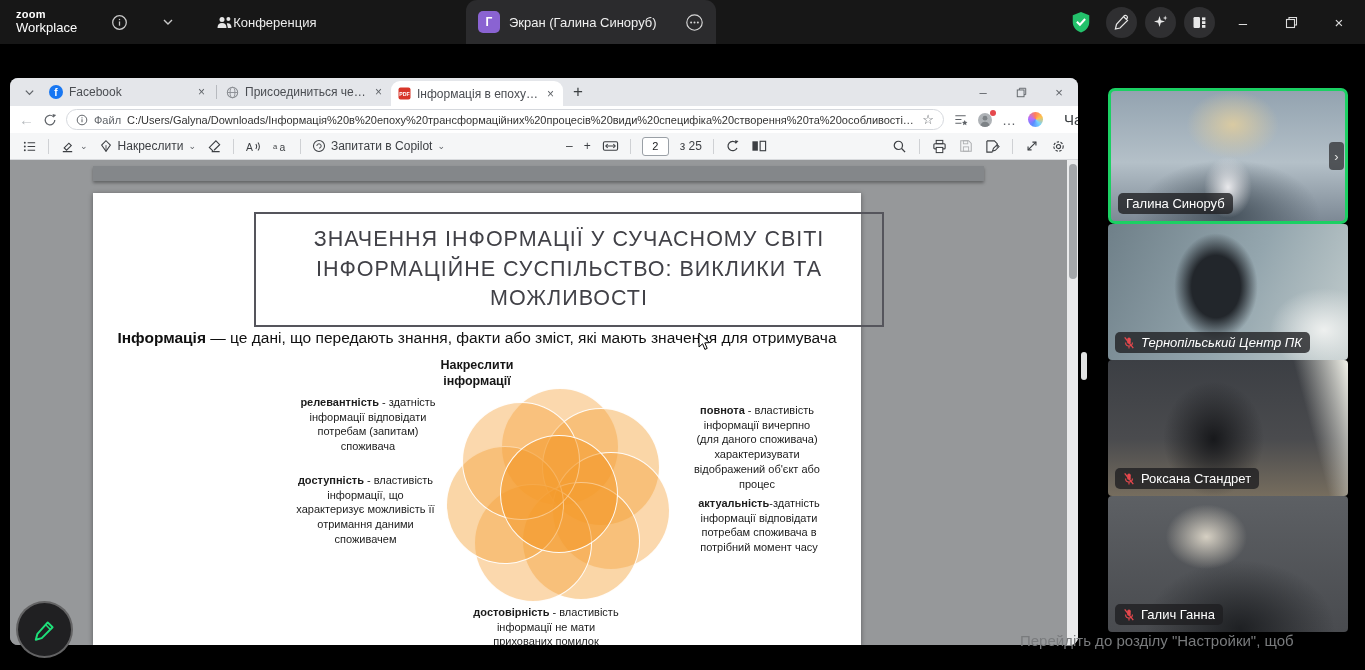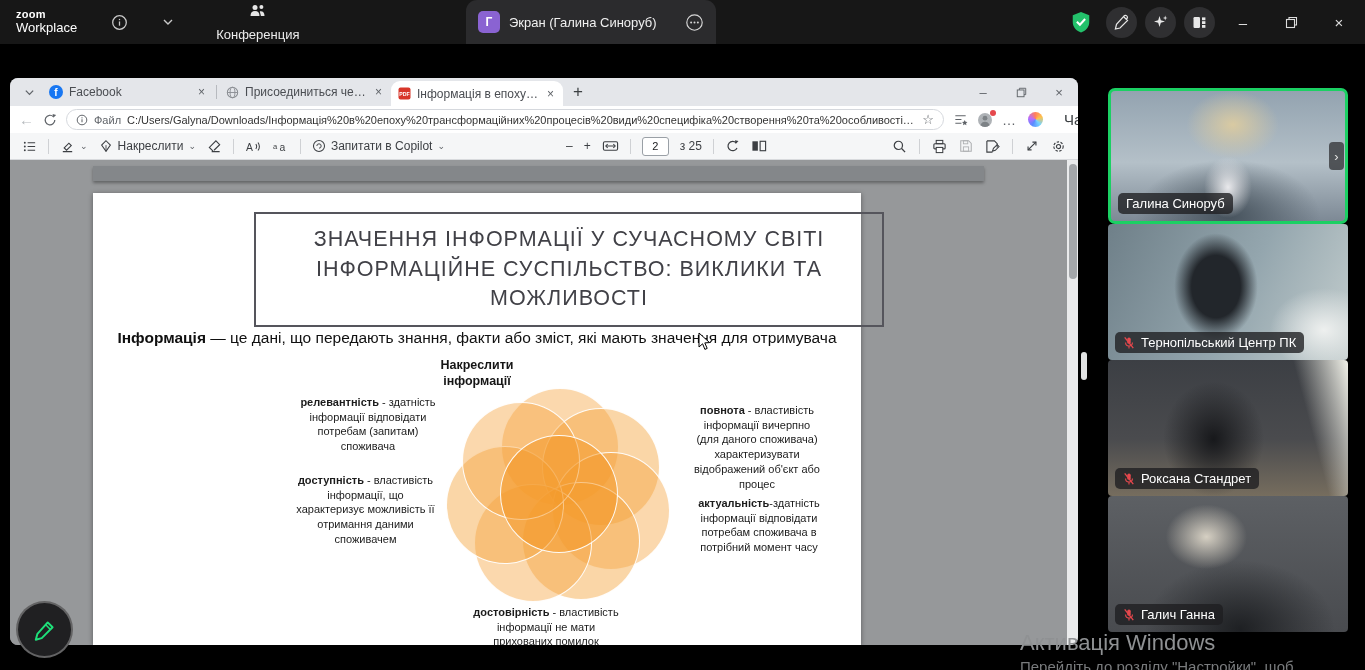--- a/index.html
+++ b/index.html
@@ -6,21 +6,21 @@
   html,body { width:1365px; height:670px; }
   body { background:#000; font-family:"Liberation Sans",sans-serif; position:relative; overflow:hidden; }
   svg { display:block; }
 
   
   .topbar { position:absolute; top:0; left:0; width:1365px; height:44px; background:#171717; display:flex; align-items:center; z-index:40; }
   .zlogo { margin-left:16px; color:#fff; line-height:1.05; }
   .zlogo .l1 { font-size:11px; font-weight:bold; letter-spacing:.3px; }
   .zlogo .l2 { font-size:13px; }
   .tb-ic { color:#c9c9c9; margin-left:34px; display:flex; align-items:center; }
-  .meet-tab { display:flex; align-items:center; gap:9px; color:#ececec; font-size:13px; margin-left:42px;flex-direction:column; }
+  .meet-tab { display:flex; align-items:center; color:#ececec; font-size:13px; margin-left:42px; }
   .screen-tab { position:absolute; left:466px; top:0; height:44px; width:250px; background:#2b2b2d; border-radius:11px 11px 0 0; display:flex; align-items:center; padding:0 12px; gap:9px; }
   .purple-avatar { width:22px; height:22px; border-radius:5px; background:#8a63d2; color:#fff; font-size:12px; font-weight:bold; display:flex; align-items:center; justify-content:center; }
   .screen-tab .lbl { color:#f0f0f0; font-size:13px; flex:1; white-space:nowrap; }
   .top-right { position:absolute; right:6px; top:0; height:44px; display:flex; align-items:center; gap:8px; }
   .circ-btn { width:31px; height:31px; border-radius:50%; background:#2f2f31; display:flex; align-items:center; justify-content:center; }
   .win-btn { width:40px; height:44px; display:flex; align-items:center; justify-content:center; color:#dcdcdc; font-size:15px; }
 
   
   .browser { position:absolute; left:10px; top:78px; width:1068px; height:567px; border-radius:8px; overflow:hidden; background:#96989a; z-index:10; }
   .tabstrip { position:relative; height:28px; background:#e4e6ea; display:flex; align-items:center; padding-left:6px; }
@@ -80,21 +80,21 @@
   .tile { position:relative; width:240px; height:136px; overflow:hidden; border-radius:4px; }
   .tile.active { border:3px solid #1bd063; border-radius:7px; }
   .vt1 { background:
       radial-gradient(ellipse 68px 50px at 52% 26%, #d9caa2 0%, rgba(217,202,162,0) 68%),
       radial-gradient(ellipse 34px 44px at 50% 74%, #e9e9ec 0%, rgba(233,233,236,0) 70%),
       radial-gradient(ellipse 118px 72px at 50% 96%, #46525c 0%, rgba(70,82,92,0) 78%),
       linear-gradient(180deg,#93a3b0 0%,#b4c0c8 55%,#7d8995 100%); }
   .vt2 { background:
       radial-gradient(ellipse 58px 74px at 45% 46%, #22262b 0%, #22262b 42%, rgba(34,38,43,0) 72%),
       radial-gradient(ellipse 72px 56px at 90% 78%, #eef0ef 0%, rgba(238,240,239,0) 75%),
-      linear-gradient(115deg,#6f8089 0%,#94a6ae 55%,#c4cece 100%); }
+      linear-gradient(115deg,#6f8089 0%,#94a6ae 55%,#c4cece 100%); font-style: italic; }
   .vt3 { background:
       radial-gradient(ellipse 72px 82px at 44% 58%, #17181b 0%, rgba(23,24,27,0) 70%),
       linear-gradient(255deg, #f2f2e9 0%, rgba(242,242,233,0) 20%),
       linear-gradient(180deg,#3c3f44 0%,#4a4b4e 58%,#766d5e 100%); }
   .vt4 { background:
       radial-gradient(ellipse 58px 46px at 41% 30%, #d6d0c3 0%, rgba(214,208,195,0) 70%),
       radial-gradient(ellipse 116px 84px at 55% 98%, #1e2023 0%, rgba(30,32,35,0) 82%),
       linear-gradient(180deg,#5d6064 0%,#494b4f 100%); }
   .nameplate { position:absolute; left:7px; bottom:7px; background:rgba(30,30,32,.78); color:#fff; font-size:13px; padding:3px 8px; border-radius:5px; display:flex; align-items:center; gap:6px; white-space:nowrap; }
   .gal-chev { position:absolute; right:1px; top:50%; transform:translateY(-50%); width:15px; height:28px; background:rgba(42,42,44,.72); border-radius:4px; color:#e3e3e3; font-size:13px; display:flex; align-items:center; justify-content:center; }
@@ -514,15 +514,14 @@
             <line x1="7" y1="11.5" x2="7" y2="14.5" stroke="#e5484d" stroke-width="1.3"></line>
             <line x1="2" y1="1.5" x2="12" y2="14" stroke="#e5484d" stroke-width="1.6"></line>
           </svg>
       </span>
       <span>Галич Ганна</span>
     </div>
   </div>
 </div>
 
 <div class="wm">
-  <div class="wm1">Активація Windows</div>
   <div class="wm2">Перейдіть до розділу "Настройки", щоб</div>
 </div>
 
 </body></html>

